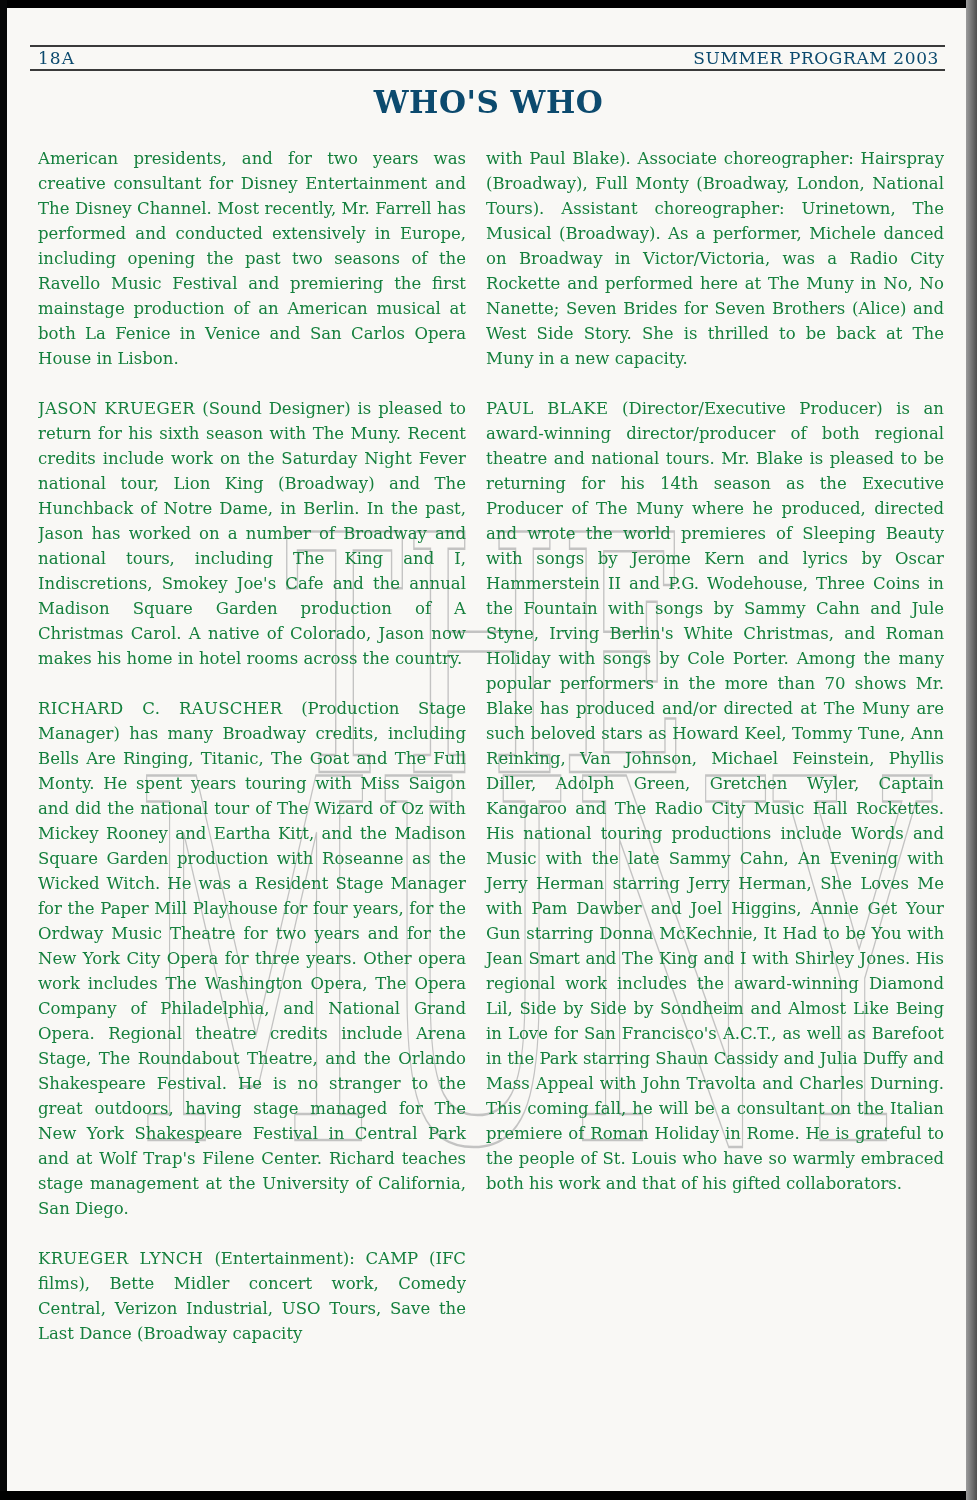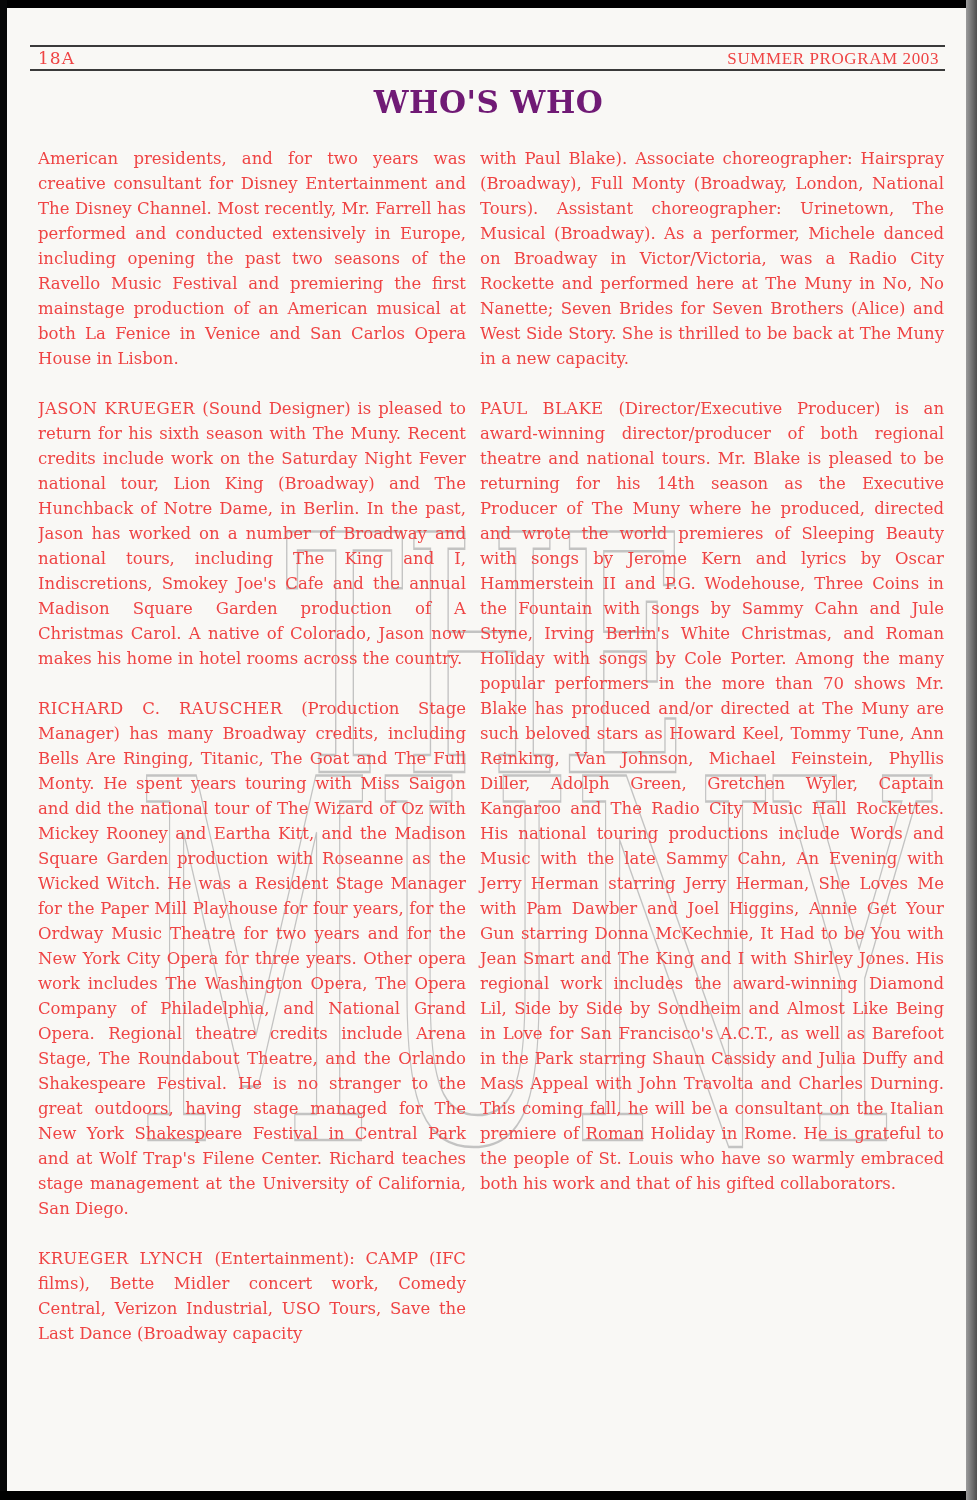--- a/index.html
+++ b/index.html
@@ -17,37 +17,37 @@
   .edge-left{top:0;left:0;bottom:0;width:7px;background:#070707;}
   .edge-bottom{bottom:0;left:0;right:0;height:9px;background:#000;}
   .edge-right{top:0;right:0;bottom:0;width:11px;background:linear-gradient(to right,#9c9c9c,#4e4e4e);}
   
   .rule{position:absolute;left:30px;right:32px;background:#3a3a3a;z-index:2;}
   .rule-top{top:45px;height:2px;}
   .rule-bottom{top:69px;height:2px;}
   .header-row{
     position:absolute;top:48px;left:38px;right:38px;z-index:2;
     display:flex;justify-content:space-between;align-items:baseline;
-    font-size:17px;color:#ef4444;
+    font-size:17px;color:#0c4a6e;
   }
   .page-number{letter-spacing:1px;}
-  .header-right{letter-spacing:0.6px;font-family:Liberation Serif, serif;}
+  .header-right{letter-spacing:0.6px;}
   .page-title{
     position:absolute;top:84px;left:0;right:0;z-index:2;
     text-align:center;font-size:31px;font-weight:bold;
-    letter-spacing:0.5px;color:#701a75;margin:0;
+    letter-spacing:0.5px;color:#0c4a6e;margin:0;
   }
   
   .watermark{position:absolute;top:0;left:0;z-index:1;}
   .wm-text{font-family:"DejaVu Serif", serif;}
   
   .columns{
     position:absolute;left:38px;top:146px;width:906px;height:1318px;
-    display:flex;gap:14px;overflow:hidden;z-index:2;
-    font-size:16.5px;line-height:25px;text-align:justify;color:#ef4444;
+    display:flex;gap:20px;overflow:hidden;z-index:2;
+    font-size:16.5px;line-height:25px;text-align:justify;color:#15803d;
   }
   .col-left{flex:0 0 428px;width:428px;}
   .col-right{flex:1;}
   .columns p{margin:0 0 25px;}
   .columns p:last-child{margin-bottom:0;}
   .seg-bold{font-weight:normal;letter-spacing:0.3px;}
   .seg-italic{}
 </style>
 </head>
 <body>

